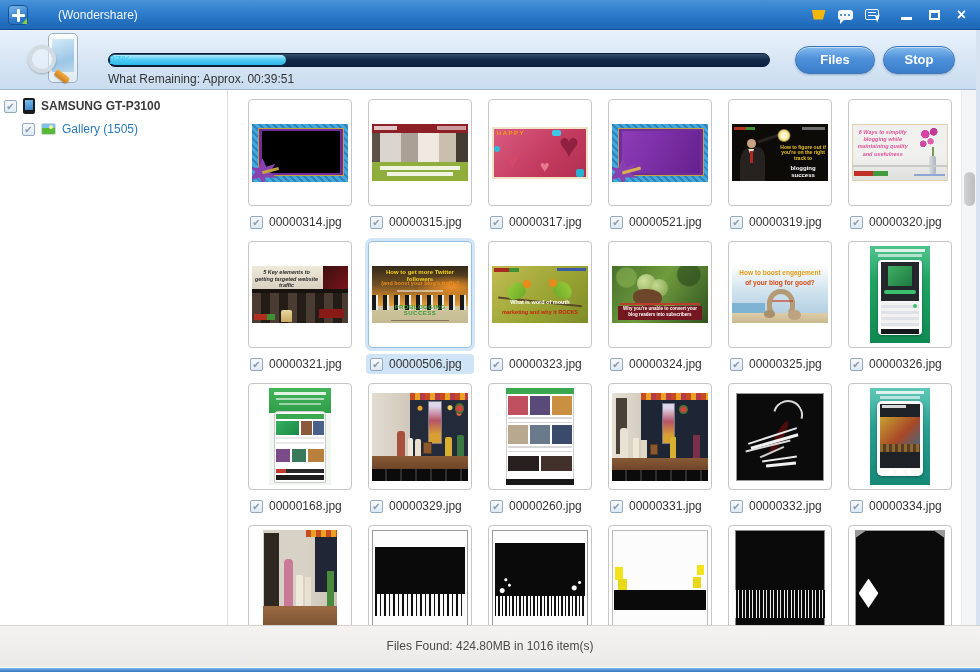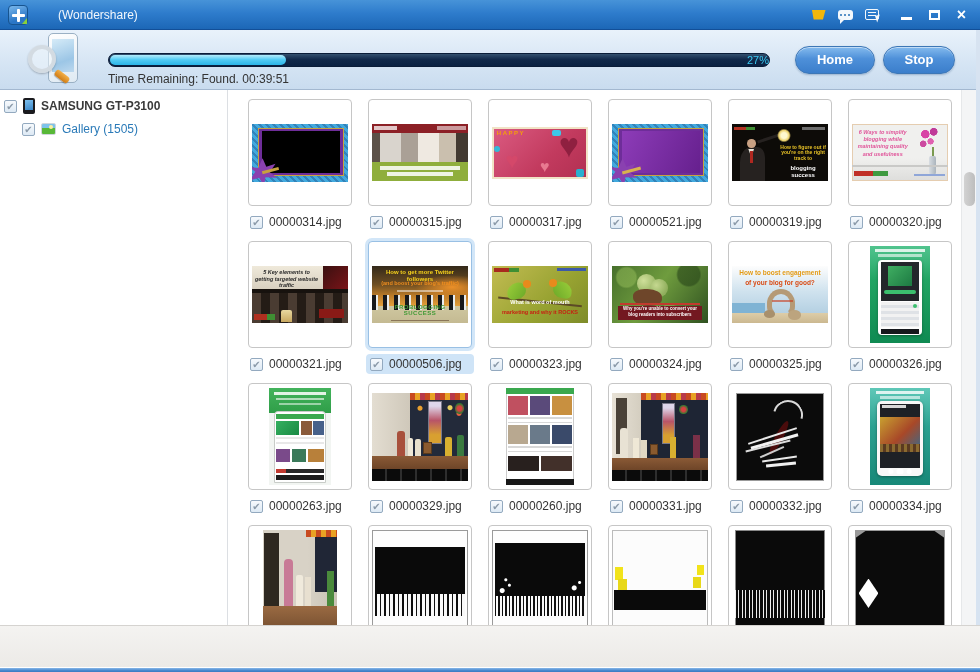--- a/index.html
+++ b/index.html
@@ -43,21 +43,21 @@
   .scanicon .sc2 { position:absolute; left:26px; top:6px; width:22px; height:33px;
     background:linear-gradient(160deg,#d5ebf8,#9cc6e6 65%,#bcd8ee); }
   .scanicon .mag { position:absolute; left:2px; top:12px; width:28px; height:28px; border-radius:50%;
     border:4px solid #d3dbe2; background:rgba(238,246,252,.55); box-shadow:0 1px 2px rgba(0,0,0,.25); }
   .scanicon .hdl { position:absolute; left:28px; top:40px; width:16px; height:7px; border-radius:3px;
     background:linear-gradient(180deg,#f3b049,#d07c14); transform:rotate(38deg); box-shadow:0 1px 1px rgba(0,0,0,.3); }
   .pbar { position:absolute; left:108px; top:23px; width:662px; height:14px; border-radius:7px;
     background:linear-gradient(180deg,#33506e,#12294a 45%,#0a2142); border:1px solid #0a1c38; }
   .pfill { position:absolute; left:1px; top:1px; height:10px; border-radius:6px;
     background:linear-gradient(180deg,#b5ecfb,#55cdf5 45%,#2bb5e8); }
-  .plabel { position:absolute; left:0; right:0; top:0; text-align:right; color:#3ac8f2;
+  .plabel { position:absolute; left:0; right:0; top:0; text-align:left; color:#3ac8f2;
     font-size:11px; line-height:13px; }
   .timetext { position:absolute; left:108px; top:42px; font-size:12px; color:#333; }
   .bluebtn { position:absolute; top:16px; height:28px; border-radius:14px; border:1px solid #3d77b6;
     background:linear-gradient(180deg,#85bbee,#4e90d9 45%,#3b7ecb);
     color:#fff; font-size:13px; font-weight:bold; text-align:center; line-height:26px;
     box-shadow:inset 0 1px 0 rgba(255,255,255,.5), 0 1px 2px rgba(30,70,120,.3); }
   .pausebtn { right:105px; width:80px; }
   .stopbtn { right:25px; width:72px; }
 
   
@@ -138,22 +138,22 @@
   <div class="scanicon">
     <div class="ph2"></div>
       <div class="sc2"></div>
       <div class="mag"></div>
       <div class="hdl"></div>
   </div>
   <div class="pbar">
     <div class="pfill" style="width: calc(27% - 2px);"></div>
     <div class="plabel">27%</div>
   </div>
-  <div class="timetext">Time Remaining: Found. 00:39:51</div>
-  <div class="bluebtn pausebtn">Home</div>
+  <div class="timetext">What Remaining: Approx. 00:39:51</div>
+  <div class="bluebtn pausebtn">Files</div>
   <div class="bluebtn stopbtn">Stop</div>
 </div>
 
 <div class="sidebar">
   <div class="treerow" style="left:4px; top:8px;">
     <span class="cbx">✔</span>
     <span class="phicon"></span>
     <span class="devlabel">SAMSUNG GT-P3100</span>
   </div>
   <div class="treerow" style="left:22px; top:32px;">
@@ -397,21 +397,21 @@
             <div class="ly" style="left: 52%; top: 34%; width: 17%; height: 14%; background: rgb(138, 90, 58);"></div>
             <div class="ly" style="left: 71%; top: 34%; width: 18%; height: 14%; background: rgb(71, 97, 138);"></div>
             <div class="ly" style="left: 11%; top: 51%; width: 78%; height: 10%; background: repeating-linear-gradient(rgb(232, 232, 232) 0px, rgb(232, 232, 232) 2px, rgb(255, 255, 255) 2px, rgb(255, 255, 255) 5px);"></div>
             <div class="ly" style="left: 11%; top: 63%; width: 78%; height: 13%; background: linear-gradient(90deg, rgb(122, 74, 138) 0px, rgb(122, 74, 138) 30%, rgb(255, 255, 255) 30%, rgb(255, 255, 255) 33%, rgb(58, 122, 90) 33%, rgb(58, 122, 90) 63%, rgb(255, 255, 255) 63%, rgb(255, 255, 255) 66%, rgb(184, 128, 58) 66%);"></div>
             <div class="ly" style="left: 11%; top: 83%; width: 78%; height: 5%; background: linear-gradient(90deg, rgb(192, 58, 48) 0px, rgb(192, 58, 48) 20%, rgb(40, 40, 40) 20%);"></div>
             <div class="ly" style="left: 11%; top: 90%; width: 78%; height: 5%; background: rgb(28, 28, 28);"></div>
           </div>
         </div>
         <div class="label">
           <span class="cbx">✔</span>
-          <span class="fname">00000263.jpg</span>
+          <span class="fname">00000168.jpg</span>
         </div>
       </div>
       <div class="cell">
         <div class="card">
           <div class="thumb" style="width: 96px; height: 88px;">
             <div class="ly" style="left: 0px; top: 0px; width: 40%; height: 100%; background: linear-gradient(90deg, rgb(227, 221, 209), rgb(207, 200, 186));"></div>
             <div class="ly" style="left: 40%; top: 0px; width: 60%; height: 78%; background: rgb(35, 42, 58);"></div>
             <div class="ly" style="left: 40%; top: 0px; width: 60%; height: 9%; background: repeating-linear-gradient(90deg, rgb(200, 74, 32) 0px, rgb(200, 74, 32) 5px, rgb(232, 162, 36) 5px, rgb(232, 162, 36) 10px, rgb(184, 58, 74) 10px, rgb(184, 58, 74) 15px);"></div>
             <div class="ly" style="left: 44%; top: 12%; width: 52%; height: 30%; background: radial-gradient(circle at 12% 20%, rgb(232, 160, 48) 0px, rgb(232, 160, 48) 2px, rgba(0, 0, 0, 0) 3px), radial-gradient(circle at 40% 35%, rgb(232, 96, 64) 0px, rgb(232, 96, 64) 2px, rgba(0, 0, 0, 0) 3px), radial-gradient(circle at 72% 18%, rgb(232, 208, 96) 0px, rgb(232, 208, 96) 2px, rgba(0, 0, 0, 0) 3px), radial-gradient(circle at 90% 40%, rgb(232, 96, 64) 0px, rgb(232, 96, 64) 2px, rgba(0, 0, 0, 0) 3px);"></div>
             <div class="ly" style="left: 58%; top: 10%; width: 15%; height: 48%; background: linear-gradient(rgb(222, 214, 234) 10%, rgb(184, 84, 104) 45%, rgb(216, 160, 48) 80%); border: 1px solid rgb(122, 122, 138);"></div>
@@ -577,14 +577,15 @@
       </div>
     </div>
 </div>
 
 <div class="vscroll">
   <div class="vthumb"></div>
 </div>
 <div class="frameright"></div>
 
 <div class="statusbar">
+  <div class="filesfound">Files Found: 424.80MB in 1016 item(s)</div>
 </div>
 <div class="bottomstrip"></div>
 
 </body></html>

